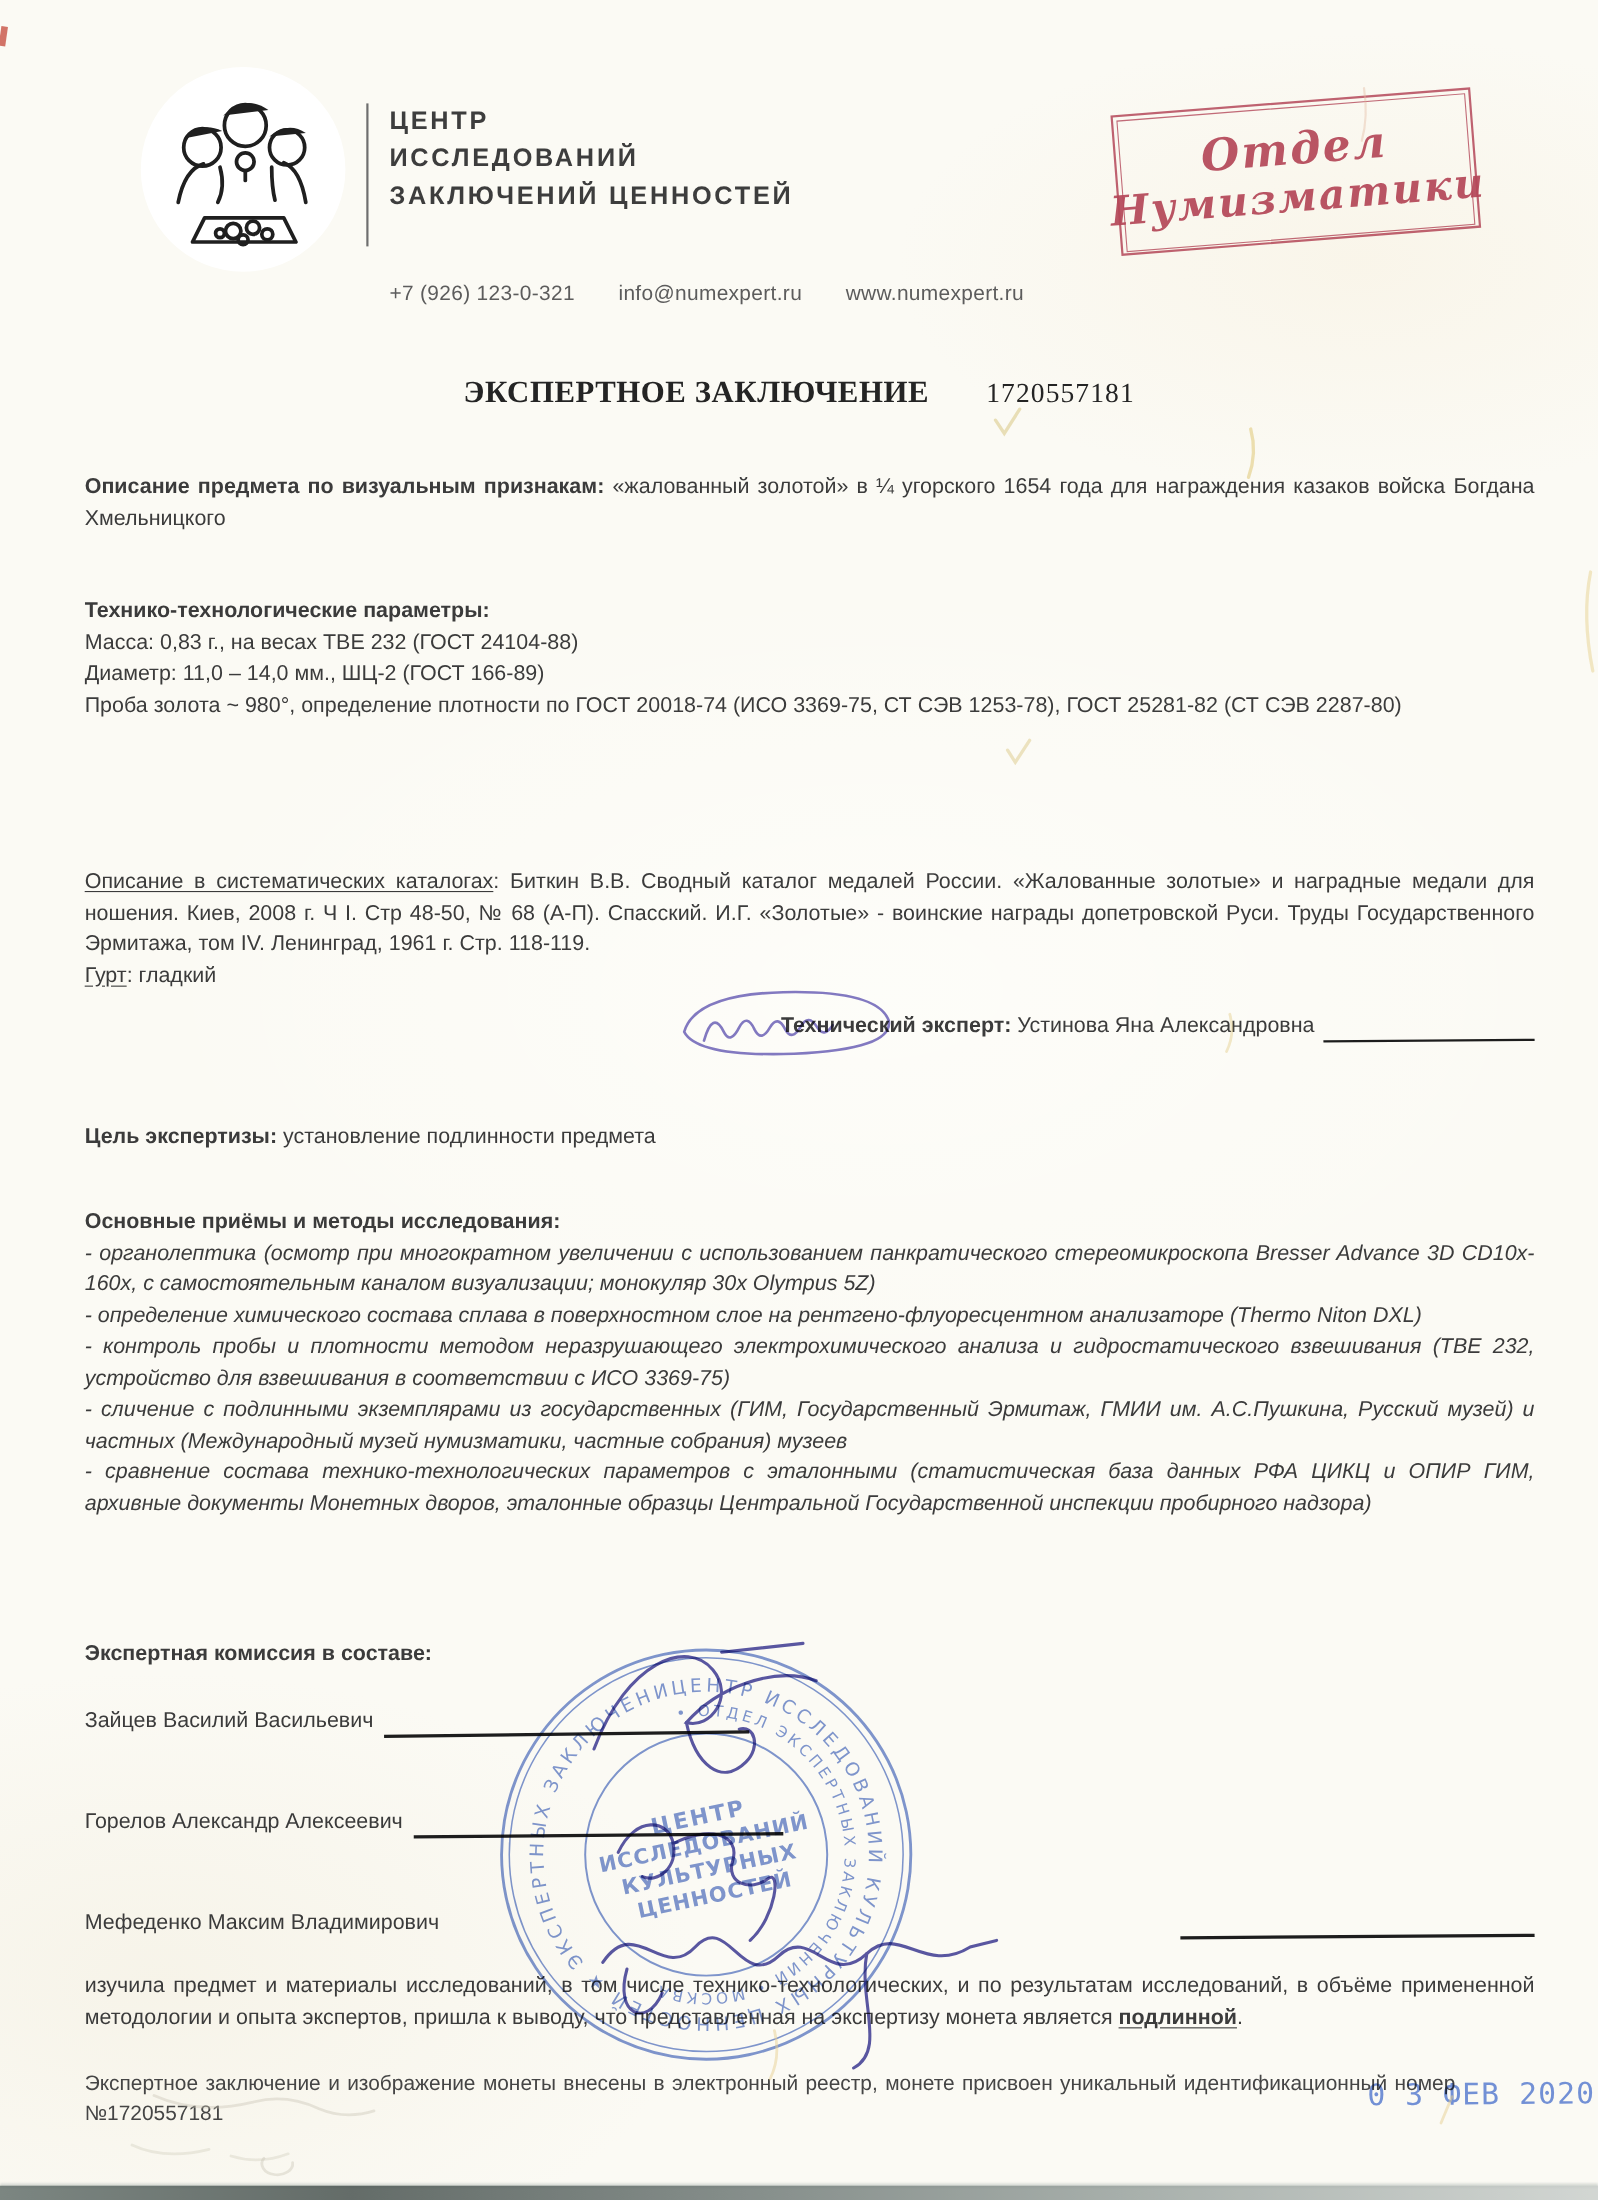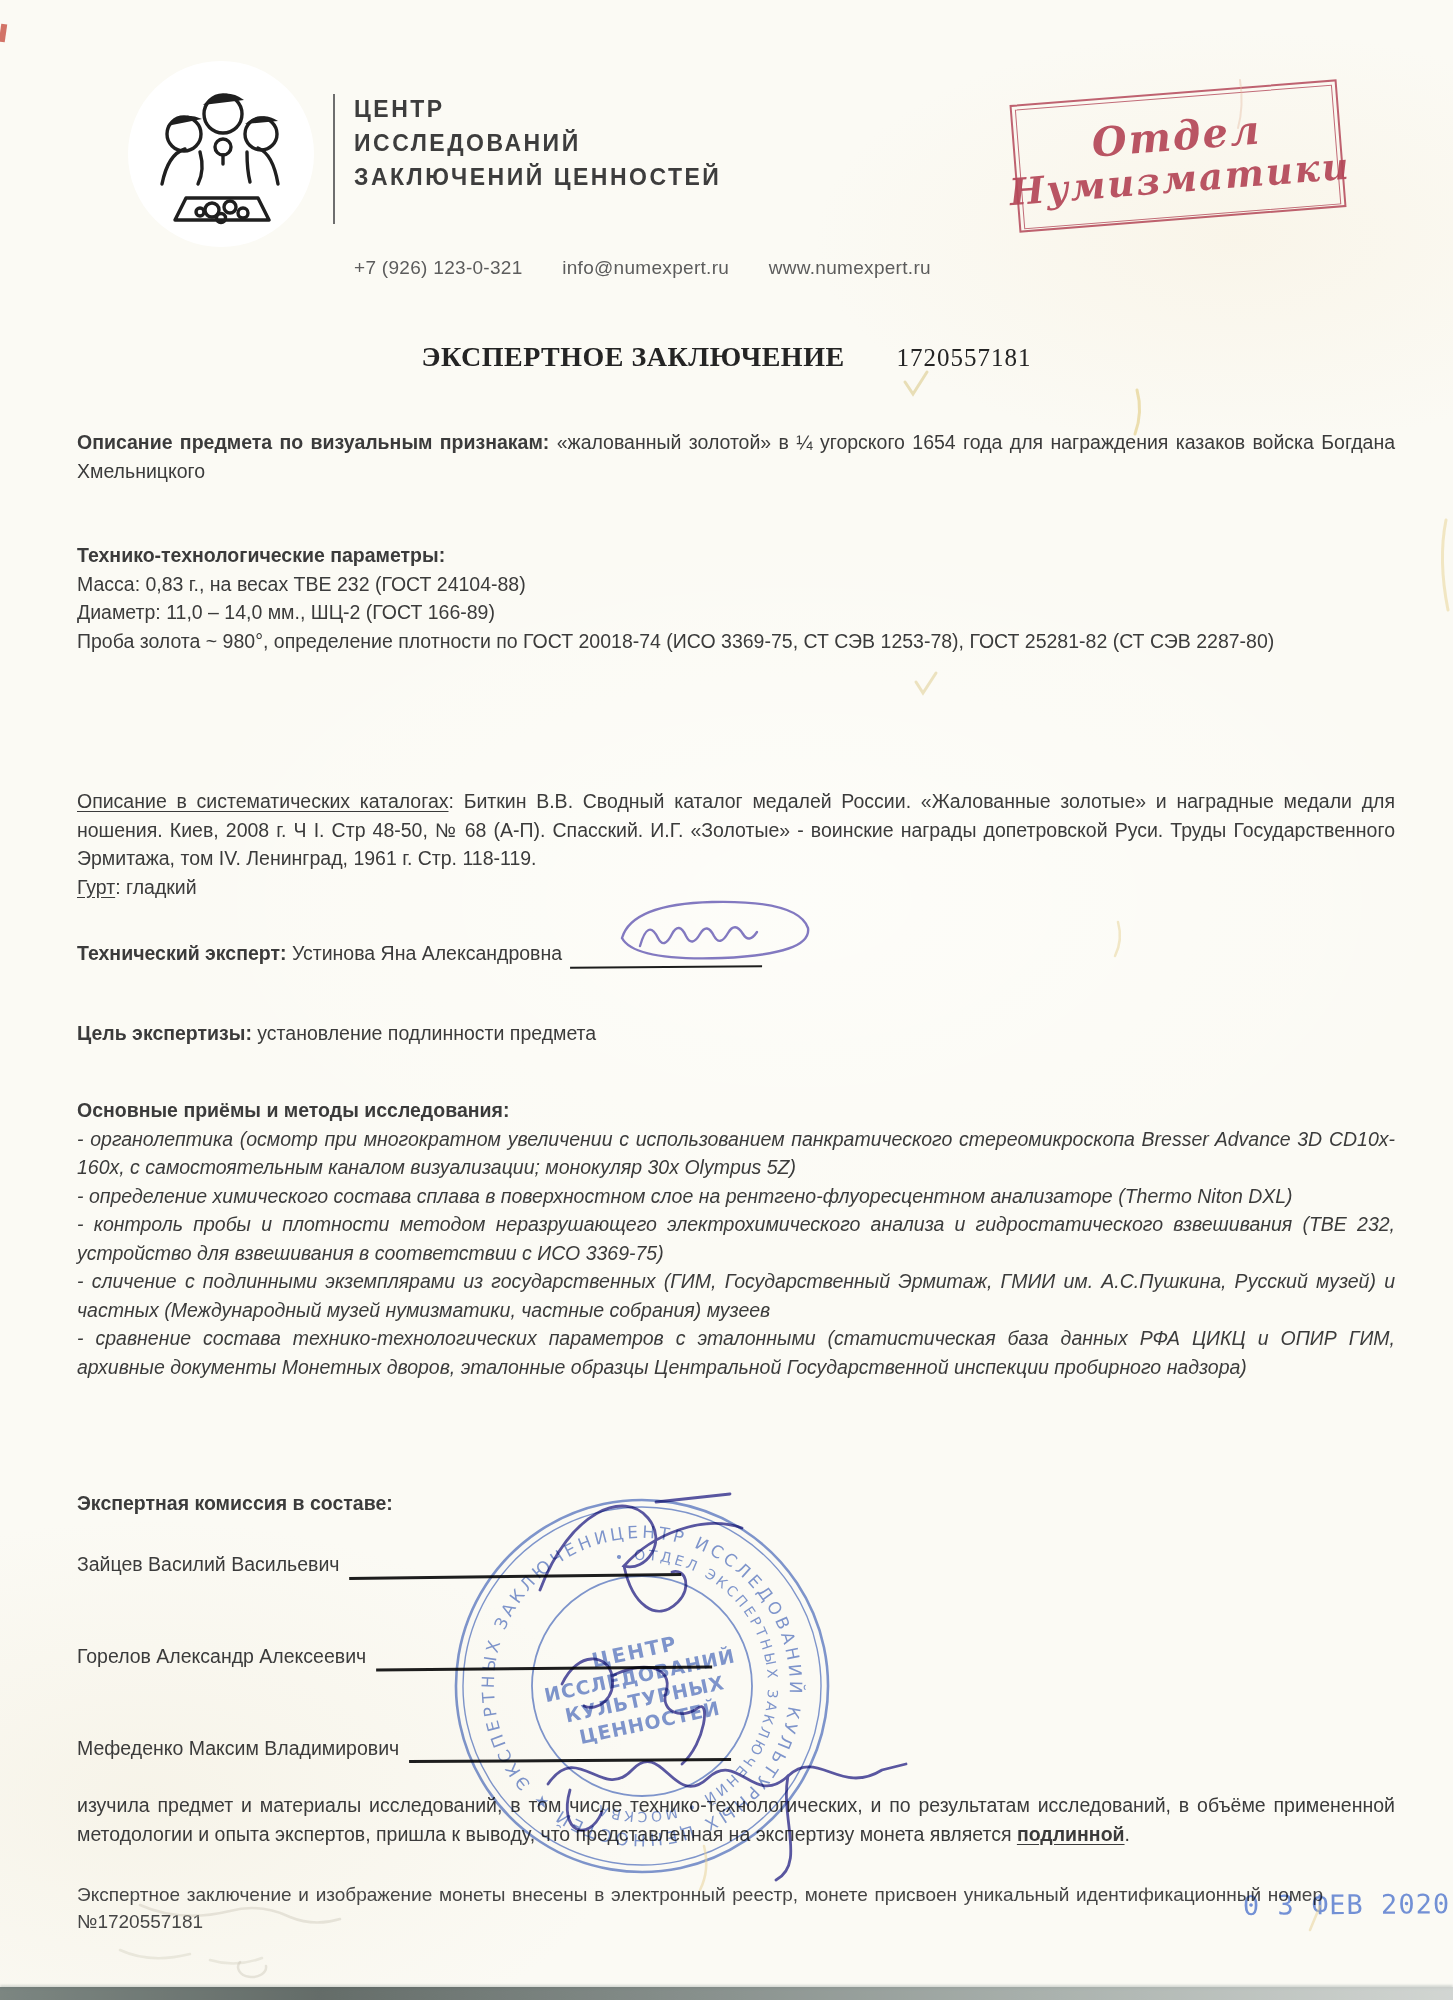--- a/index.html
+++ b/index.html
@@ -36,31 +36,31 @@
   .title-number{font-size:25px;margin-left:52px;letter-spacing:1px;}
   
   .doc{left:77px;width:1318px;font-size:19.5px;line-height:28.5px;text-align:justify;color:#3b3b3b;}
   .b{font-weight:bold;}
   .u{text-decoration:underline;text-underline-offset:3px;}
   .p-visual{top:428px;}
   .p-tech{top:541px;}
   .p-tech .line{text-align:justify;}
   .p-catalogs{top:787px;}
   .p-gurt{margin-top:0;}
-  .row-expert{top:939px;display:flex;align-items:flex-end;}
+  .row-expert{top:918px;display:flex;align-items:flex-end;justify-content:flex-end;}
   .sig-underline{display:inline-block;border-bottom:2.5px solid #1d1d1d;height:26px;}
   .expert-line{width:192px;margin-left:8px;transform:rotate(-.4deg);}
   .p-purpose{top:1019px;}
   .p-methods{top:1096px;}
   .p-methods .item{text-align:justify;font-style:italic;}
   .p-commission-h{top:1489px;}
   .member{display:flex;align-items:flex-end;}
   .m1{top:1549px;}
   .m2{top:1641px;}
-  .m3{top:1733px;}
+  .m3{top:1733px;justify-content:space-between;}
   .member .sig-underline{border-bottom-width:3px;margin-left:10px;}
   .ml1{width:332px;transform:rotate(-.7deg);}
   .ml2{width:336px;transform:rotate(-.5deg);}
   .ml3{width:322px;transform:rotate(-.4deg);}
   .p-conclusion{top:1791px;}
   .p-registry{top:1881px;width:1246px;font-size:19px;line-height:27px;color:#454545;}
   
   .date-stamp{left:1243px;top:1889px;font-family:"DejaVu Sans Mono",monospace;
     font-size:27px;letter-spacing:1px;color:#5c80da;opacity:.85;transform:rotate(-.5deg);}
   .ink{mix-blend-mode:multiply;}

